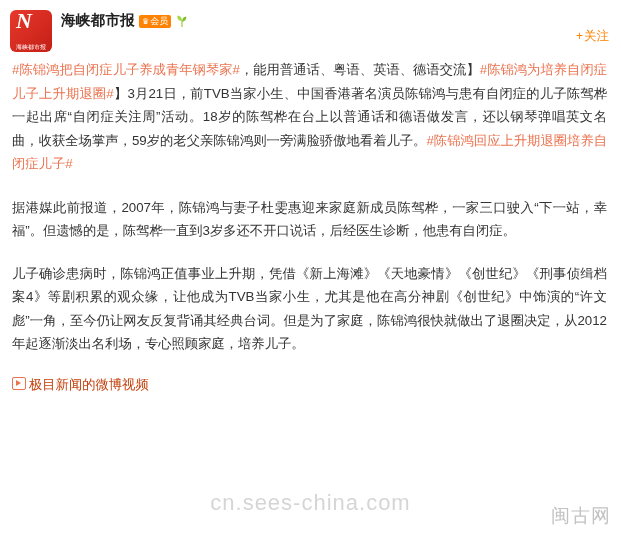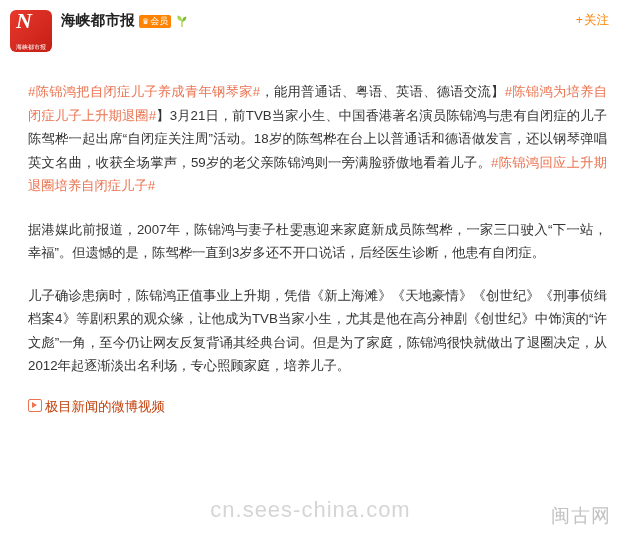--- a/index.html
+++ b/index.html
@@ -107,40 +107,38 @@
     margin-top: 5px;
     font-size: 11.5px;
     color: #939393;
     white-space: nowrap;
   }
   .meta-row .meta-link {
     color: #939393;
   }
   .follow-btn {
     flex: 0 0 auto;
-    margin-top: 3px;
+    margin-top: 18px;
     color: #ff8200;
     font-size: 12.5px;
     line-height: 16px;
     white-space: nowrap;
     cursor: pointer;
-    font-family: Liberation Mono, monospace;
   }
   .follow-plus {
     font-size: 12px;
     margin-right: 1px;
   }
   
   .content {
-    padding: 0 14px 0 28px;
+    padding: 0 14px 0 12px;
     box-sizing: border-box;
     font-size: 13.3px;
     line-height: 23.5px;
     color: #333;
-    margin-top: 22px;
   }
   .content p {
     margin: 0 0 19px 0;
     text-align: justify;
   }
   .content p.first {
     margin-bottom: 20px;
   }
   .topic {
     color: #eb7350;
@@ -172,21 +170,21 @@
   }
   .vid-link {
     color: #c2410c;
     cursor: pointer;
   }
   
   .wm-center {
     position: absolute;
     left: 0;
     right: 0;
-    bottom: 28px;
+    bottom: 35px;
     text-align: center;
     font-size: 22px;
     letter-spacing: 1px;
     color: rgba(150,150,150,0.40);
     font-family: "Liberation Sans", sans-serif;
     pointer-events: none;
     white-space: nowrap;
   }
   .wm-right {
     position: absolute;

